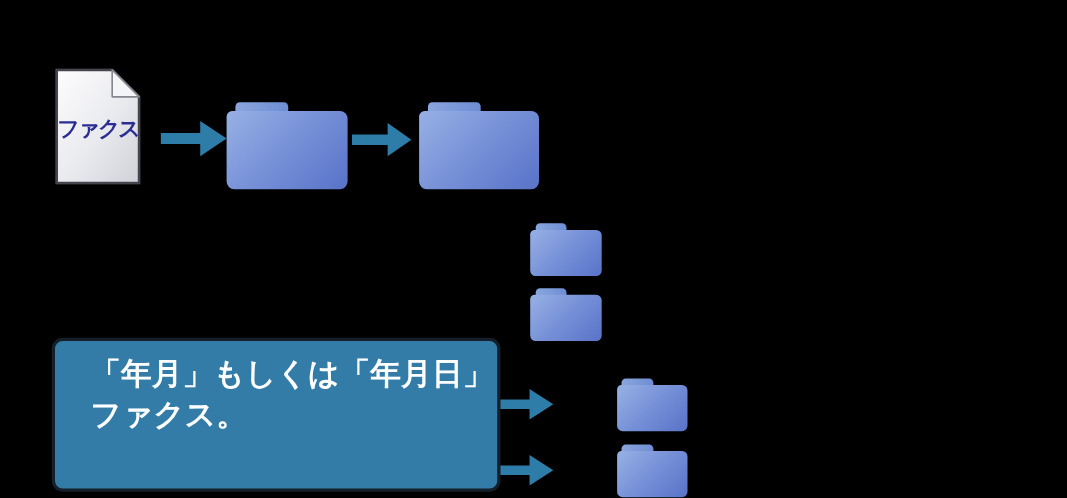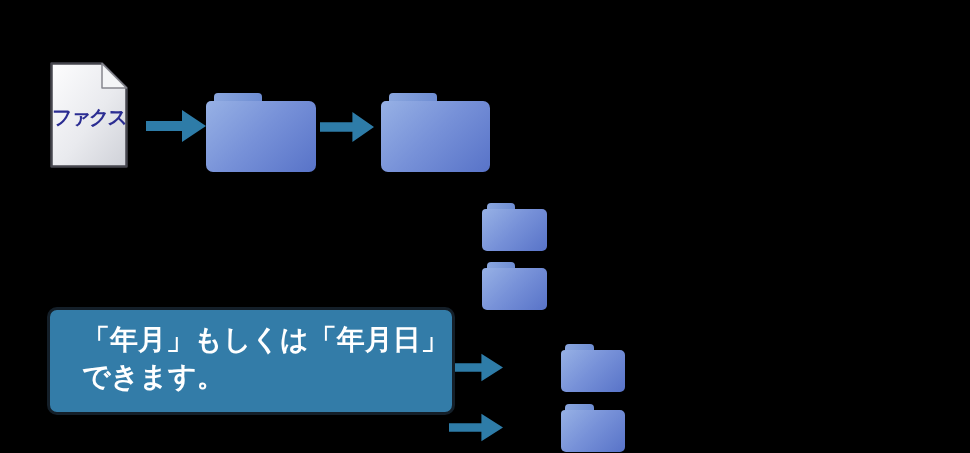--- a/index.html
+++ b/index.html
@@ -34,21 +34,21 @@
   .folder.large{width:110px;height:79px;}
   .folder.large .fbody{top:8px;}
   .folder.small{width:64px;height:48px;}
   .folder.small .tab{height:8px;}
   .folder.small .fbody{top:6px;border-radius:4px 5px 5px 5px;}
   
   .arrow{position:absolute;}
   .arrow svg{display:block;width:100%;height:100%;}
   
   .callout{
-    position:absolute;left:47px;top:307px;width:408px;height:108px;
+    position:absolute;left:47px;top:307px;width:408px;height:140px;
     box-sizing:border-box;
     background:#337ca8;
     border:3px solid #141f29;
     border-radius:10px;
     z-index:2;
   }
   .callout-text{
     padding:11px 0 0 32px;
     font-size:28px;font-weight:bold;line-height:37px;
     color:#ffffff;white-space:nowrap;
@@ -101,21 +101,21 @@
     <div class="fbody"></div>
   </div>
   <div class="folder small" style="left:482px;top:262px;width:65px;">
     <div class="tab"></div>
     <div class="fbody"></div>
   </div>
 
   <div class="callout">
     <div class="callout-text">
       <div>「年月」もしくは「年月日」</div>
-      <div>できます。</div>
+      <div>ファクス。</div>
     </div>
   </div>
 
   <div class="arrow" style="left:449px;top:352px;width:54px;height:31px;z-index:1;">
     <svg viewBox="0 0 60 36" preserveAspectRatio="none">
       <polygon points="0,13 36,13 36,2 60,18 36,34 36,23 0,23" fill="#2e7ca8"></polygon>
     </svg>
   </div>
   <div class="arrow" style="left:449px;top:412px;width:54px;height:31px;z-index:1;">
     <svg viewBox="0 0 60 36" preserveAspectRatio="none">

